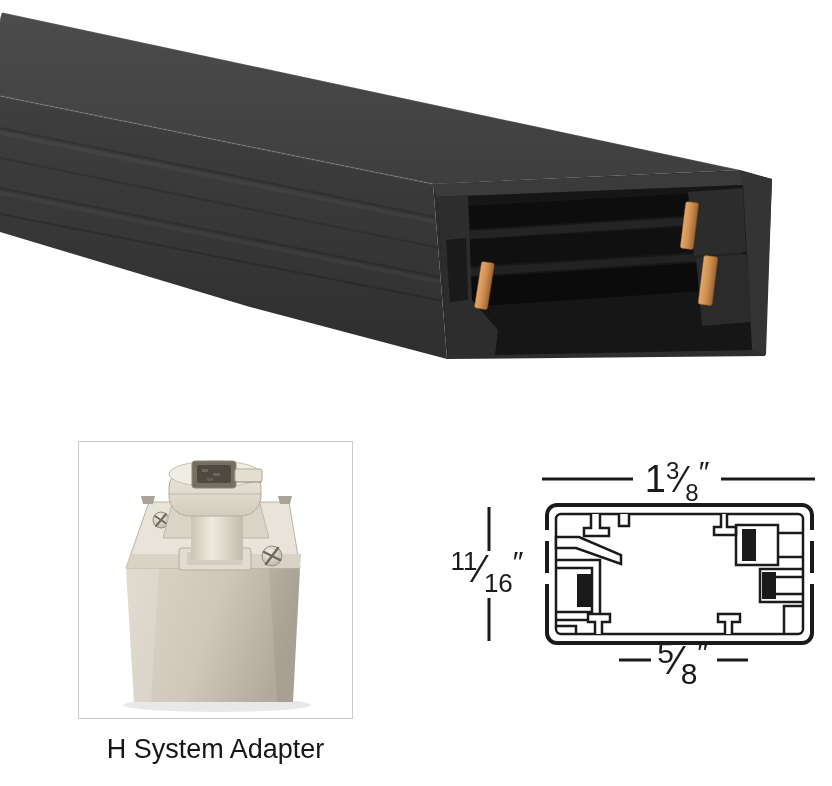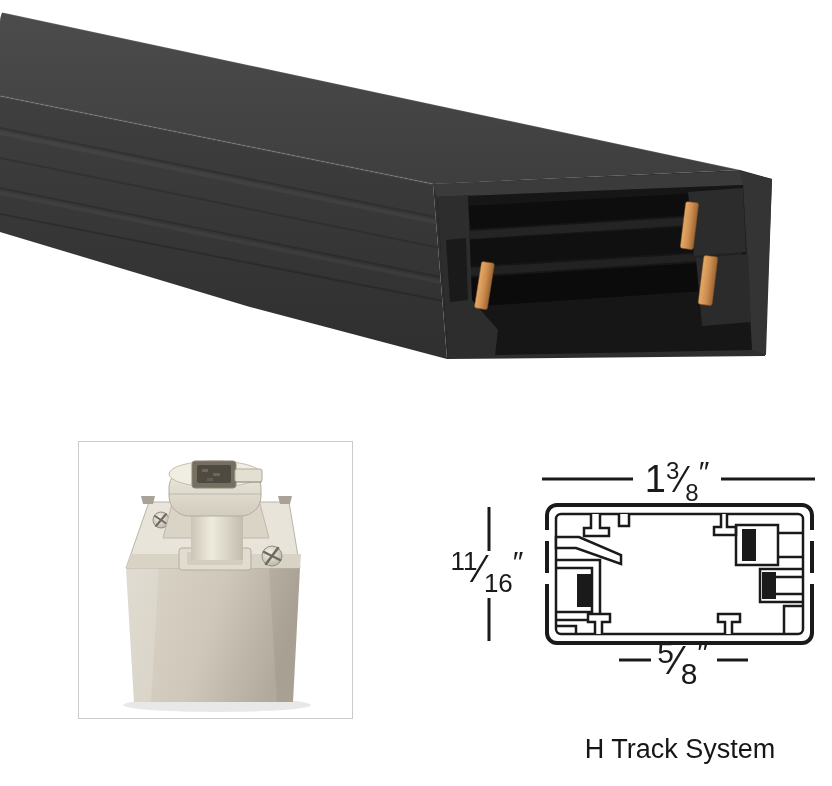--- a/index.html
+++ b/index.html
@@ -227,15 +227,15 @@
       <path class="i" d="M373,139 H330 V172 H373"></path>
       <path class="i" d="M373,147 H338 V164 H373"></path>
       <rect class="bar" x="332" y="142" width="14" height="27"></rect>
       <path class="fin" d="M165,204 V192 H158 V184 H180 V192 H172 V204"></path>
       <path class="fin" d="M295,204 V192 H288 V184 H310 V192 H302 V204"></path>
       <path class="i" d="M126,196 H146 V204"></path>
       <path class="i" d="M373,176 H354 V204"></path>
     </g>
   </svg>
 
-  <div class="caption caption-right">H Track System</div>
+  <div class="caption caption-left">H System Adapter</div>
 
 </div>
 
 </body></html>

